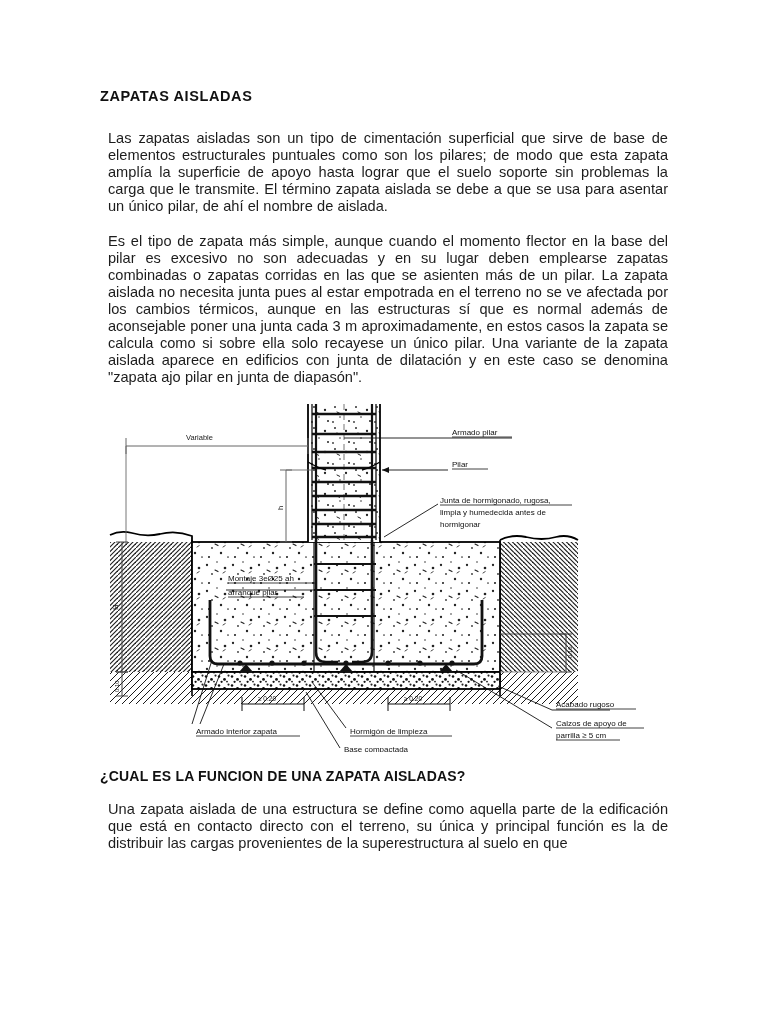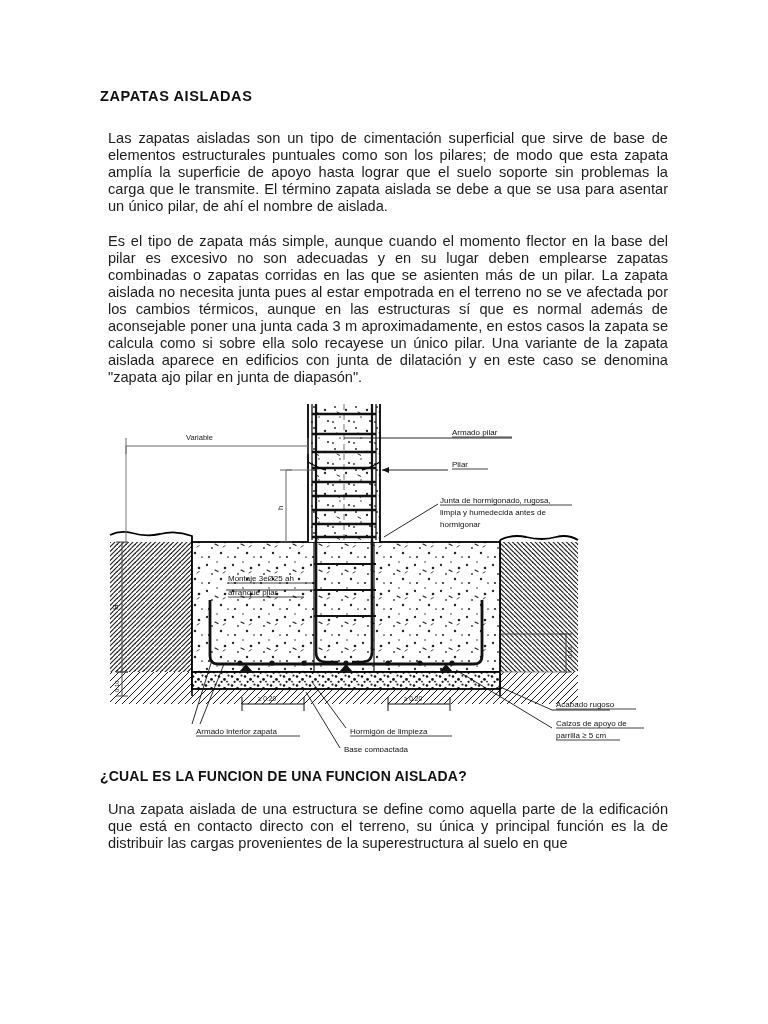--- a/index.html
+++ b/index.html
@@ -316,16 +316,16 @@
           <line x1="250" y1="332" x2="352" y2="332"></line>
           <line x1="244" y1="350" x2="340" y2="350"></line>
           <line x1="456" y1="305" x2="536" y2="305"></line>
           <line x1="456" y1="324" x2="544" y2="324"></line>
           <line x1="456" y1="336" x2="520" y2="336"></line>
         </g>
       </svg>
     </div>
   </div>
 
-  <h2 class="section-head">¿CUAL ES LA FUNCION DE UNA FUNCION AISLADA?</h2>
+  <h2 class="section-head">¿CUAL ES LA FUNCION DE UNA ZAPATA AISLADAS?</h2>
   <p class="para">Una zapata aislada de una estructura se define como aquella parte de la edificación que está en contacto directo con el terreno, su única y principal función es la de distribuir las cargas provenientes de la superestructura al suelo en que</p>
 
 </div>
 
 </body></html>

